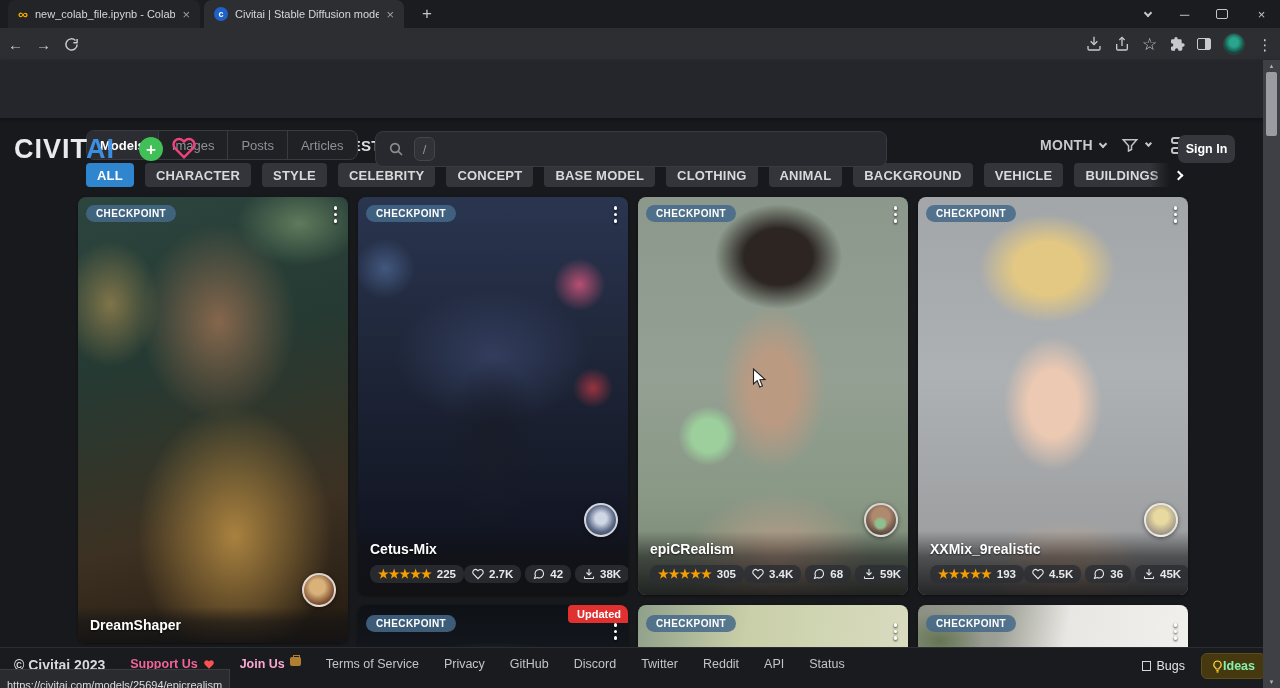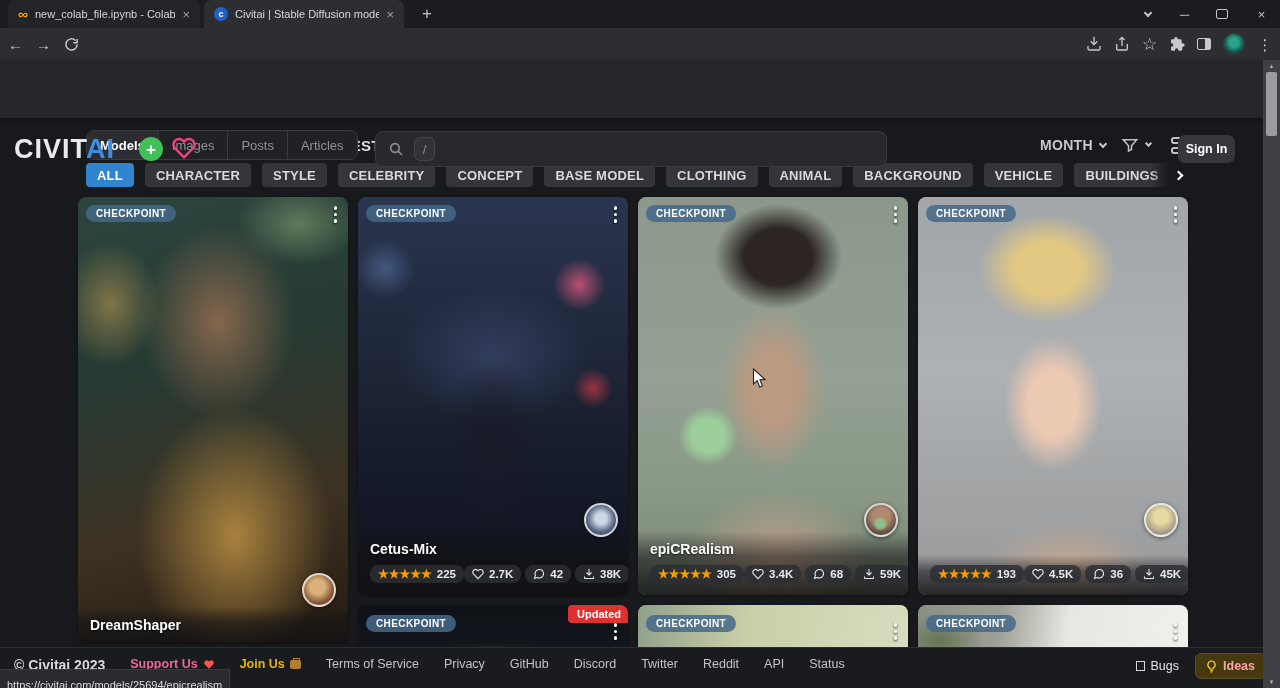--- a/index.html
+++ b/index.html
@@ -122,27 +122,27 @@
   .av-1 { right:12px; bottom:36px; background:radial-gradient(circle at 45% 40%,#d8b27a 0 30%,#7a4a2e 70%,#3c2417); }
   .av-2 { right:10px; bottom:58px; background:radial-gradient(circle at 50% 45%,#cfd6e4 0 25%,#5a6886 60%,#242c40); }
   .av-3 { right:10px; bottom:58px; background:radial-gradient(circle at 48% 62%,#8fbf8f 0 18%, rgba(143,191,143,0) 30%), radial-gradient(circle at 50% 38%,#b08a6f 0 35%,#4a4038 80%); }
   .av-4 { right:10px; bottom:58px; background:radial-gradient(circle at 50% 40%,#e8d9a0 0 30%,#9a9286 75%,#5c564e); }
 
   
   #footer { position:absolute; left:0; top:647px; width:1280px; height:41px; background:#1a1b1e; border-top:1px solid #2c2d32; display:flex; align-items:flex-start; gap:25px; padding:9px 14px 0; z-index:40; font-size:12.5px; color:#c3c4c7; }
   #copyright { font-size:14px; font-weight:700; color:#d8d9db; }
   .f-link { font-weight:500; }
   #support-link { color:#f06595; font-weight:600; display:flex; align-items:center; gap:5px; }
-  #join-link { color:#eab308; font-weight:600; display:flex; align-items:center; gap:5px; }
+  #join-link { color:#f9a8d4; font-weight:600; display:flex; align-items:flex-start; gap:5px; }
   #briefcase-icon { width:11px; height:9px; background:#b08030; border-radius:2px; display:inline-block; position:relative; }
   #briefcase-icon::before { content:""; position:absolute; left:3px; top:-2px; width:5px; height:2px; border:1px solid #b08030; border-bottom:none; }
   #footer-right { margin-left:auto; display:flex; align-items:center; gap:16px; margin-top:-4px; }
   #bugs-link { display:flex; align-items:center; gap:6px; color:#e3e4e6; }
   #bug-box-icon { width:9px; height:10px; border:1.2px solid #d6d7d9; display:inline-block; }
-  #ideas-btn { background:#46390f; border:1px solid #5c4d1a; border-radius:6px; padding:5px 10px; display:flex; align-items:center; gap:6px; color:#fca5a5; font-weight:700; }
+  #ideas-btn { background:#46390f; border:1px solid #5c4d1a; border-radius:6px; padding:5px 10px; display:flex; align-items:center; color:#86efac; font-weight:700; }
 
   #status-tooltip { position:absolute; left:0; top:669px; height:31px; background:#2a2b2e; border:1px solid #3a3b3f; border-left:none; display:flex; align-items:center; padding:0 7px; font-size:11px; color:#dcdddf; z-index:50; }
 
   
   #scrollbar { position:absolute; right:0; top:60px; width:17px; height:628px; background:#3f4045; z-index:60; }
   #scroll-up, #scroll-down { position:absolute; left:0; width:17px; height:10px; color:#aeb0b3; font-size:6px; display:flex; align-items:center; justify-content:center; }
   #scroll-up { top:1px; } #scroll-down { bottom:1px; }
   #scroll-thumb { position:absolute; left:3px; top:12px; width:11px; height:64px; background:#9a9c9f; border-radius:2px; }
 
   #cursor { position:absolute; left:752px; top:368px; z-index:100; pointer-events:none; }
@@ -385,20 +385,21 @@
 <div class="card" id="card4">
   <div class="photo ph-xxmix"></div>
   <span class="badge">CHECKPOINT</span>
   <span class="dots">
       <i></i>
       <i></i>
       <i></i>
     </span>
   <span class="avatar av-4"></span>
   <div class="caption">
+    <div class="card-title">XXMix_9realistic</div>
     <div class="stats">
       <span class="pill">
           <span class="stars">★★★★★</span>
           <span>193</span>
         </span>
       <span class="pill-group">
         <span class="pill">
             <svg viewBox="0 0 24 24" fill="none" stroke="#e8e9eb" stroke-width="2.2">
               <path d="M20.84 4.61a5.5 5.5 0 0 0-7.78 0L12 5.67l-1.06-1.06a5.5 5.5 0 0 0-7.78 7.78L12 21.23l8.84-8.84a5.5 5.5 0 0 0 0-7.78z"></path>
             </svg>

